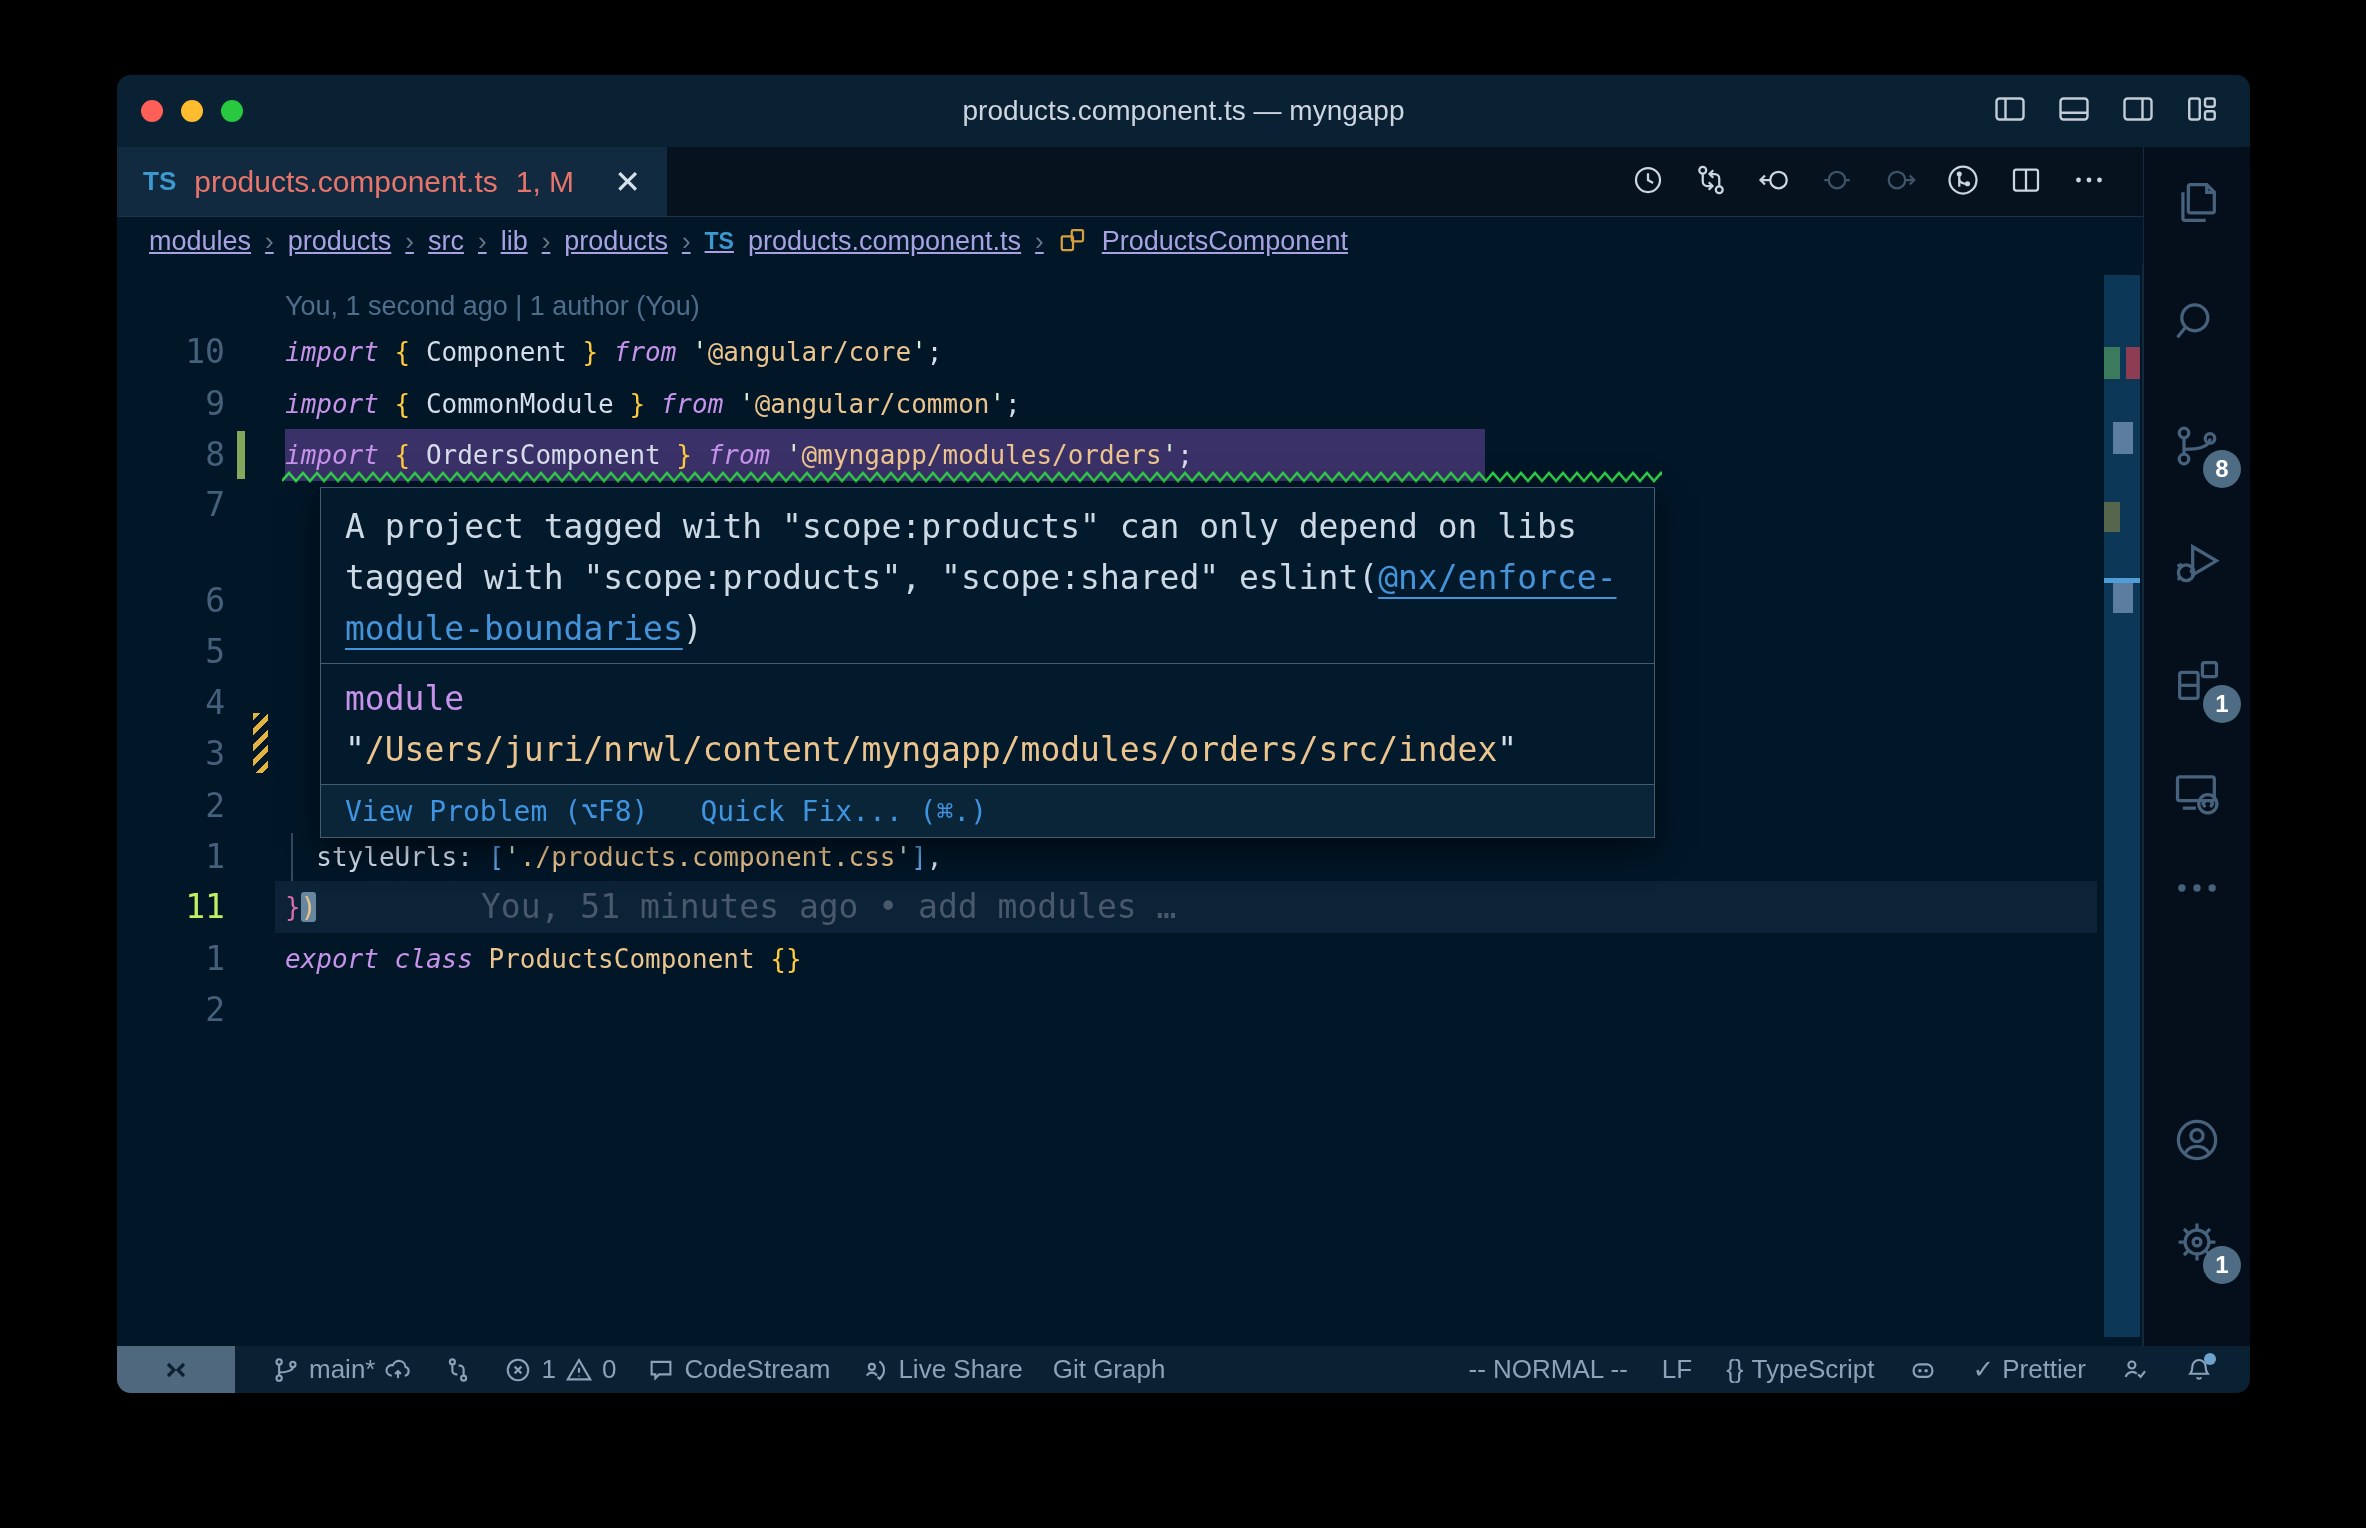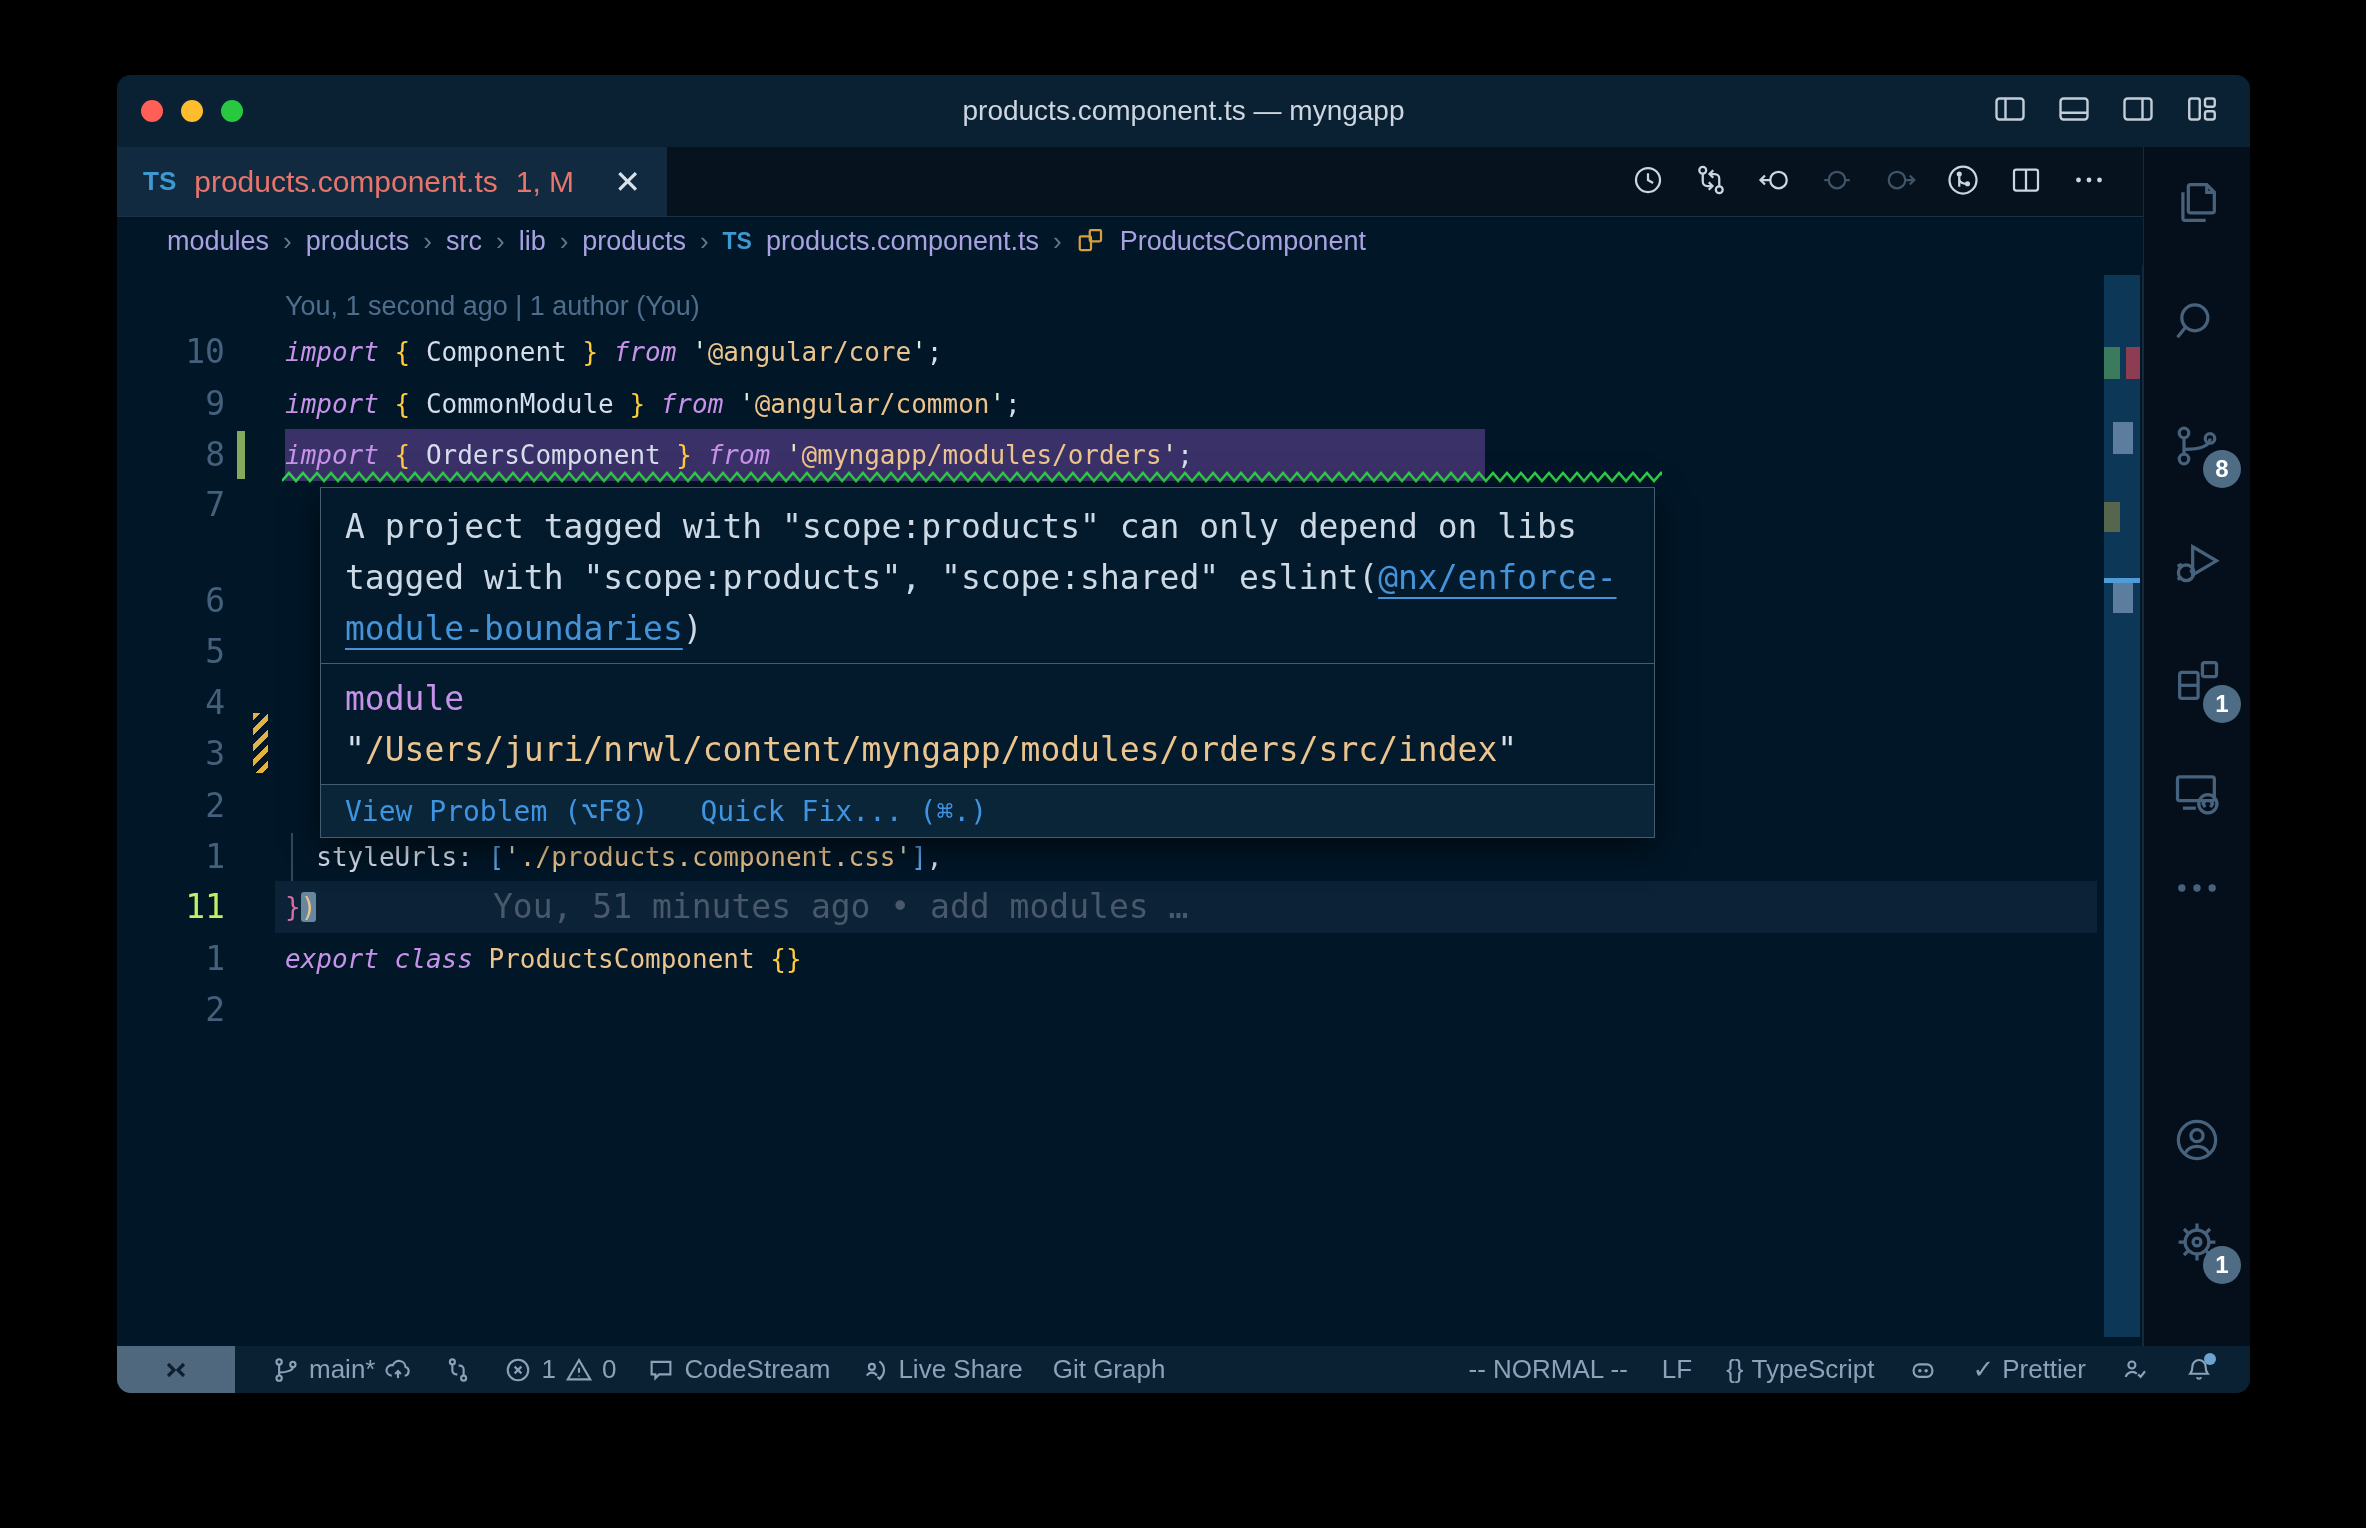--- a/index.html
+++ b/index.html
@@ -36,21 +36,21 @@
   .tab-name { color:#e8756c; font-size:30px; }
   .tab-badge { color:#e8756c; font-size:30px; }
   .tab-close { margin-left:auto; color:#d8e2ec; font-size:32px; line-height:1; }
   .editor-actions { margin-left:auto; display:flex; align-items:center; gap:27px;
                     padding-right:36px; }
   .editor-actions svg { width:36px; height:36px; stroke:#ccd6e0; stroke-width:1.5; fill:none; }
   .editor-actions svg.dim { stroke:#3f5468; }
 
   
   .breadcrumbs { height:48px; display:flex; align-items:center; gap:14px;
-                 padding-left:50px; font-size:27px; color:#a9a2e2; background:#011627; }
+                 padding-left:32px; font-size:27px; color:#a9a2e2; background:#011627;text-decoration:underline; }
   .crumb-sep { color:#63788d; font-size:26px; }
   .bc-ts { color:#3d9ad1; font-weight:bold; font-size:23px; }
   .bc-symbol-icon svg { width:30px; height:30px; stroke:#d8a03c; stroke-width:1.8; fill:none; vertical-align:-5px; }
 
   
   .editor { position:relative; height:1081px; background:#011627; overflow:hidden;
             font-family:"DejaVu Sans Mono", monospace; }
   .row { position:absolute; left:0; width:1985px; height:52px; }
   .row .bg-current { position:absolute; left:158px; top:0; width:1822px; height:52px;
                      background:#0c2337; }
@@ -64,21 +64,21 @@
   .tk-pl { color:#d6deeb; }
   .tk-br { color:#ffcb3d; }
   .tk-bk { color:#5ea2e6; }
   .tk-str { color:#ecc48d; }
   .tk-q { color:#d9eed2; }
   .tk-cls { color:#ecc48d; }
   .tk-pink { color:#d96cab; }
   .cursor-block { background:#67869f; border-radius:3px; }
   .blame-top { position:absolute; left:168px; top:0; height:52px; line-height:52px;
                color:#4e6e8c; font-size:27px; font-family:"Liberation Sans", sans-serif; }
-  .iblame { position:absolute; left:376px; top:0; height:43px; line-height:52px;
+  .iblame { position:absolute; left:364px; top:0; height:43px; line-height:52px;
             color:#49596b; font-size:33px; }
   .squiggle { position:absolute; left:165px; top:42px; width:1380px; height:13px; }
   .indent-guide { position:absolute; left:174px; top:2px; width:2px; height:48px; background:#32485c; }
   .git-mod { position:absolute; left:136px; top:448px; width:15px; height:60px;
              background:repeating-linear-gradient(135deg,#e2b341 0 5px, rgba(0,0,0,0) 5px 11px); }
 
   
   .ruler-band { position:absolute; left:1987px; top:10px; width:36px; height:1062px; background:#0d3756; }
   .ruler-mark { position:absolute; }
   .editor-border-right { position:absolute; right:0; top:0; width:1px; height:1081px; background:#15293c; }

